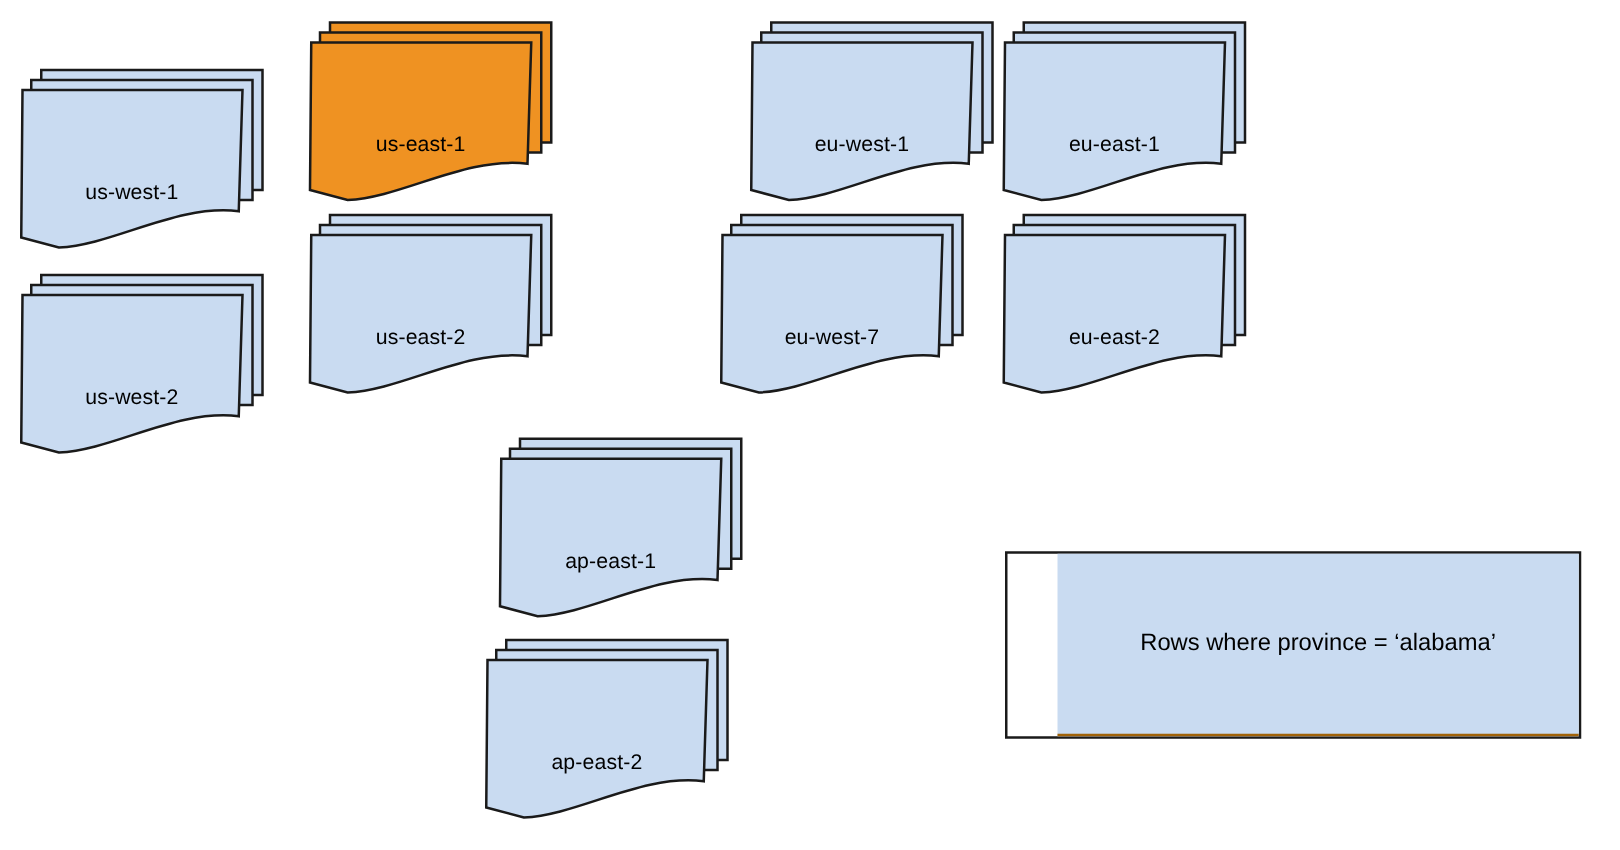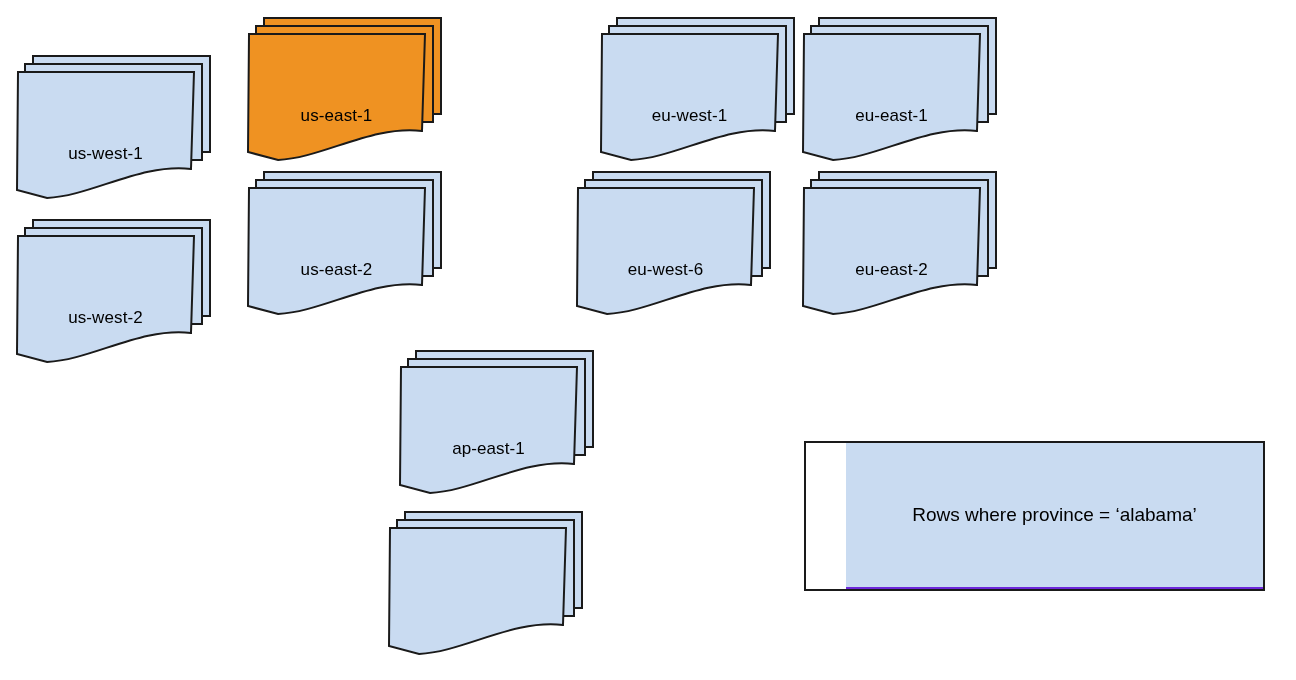--- a/index.html
+++ b/index.html
@@ -64,21 +64,21 @@
   .legend-row {
     flex: 1 1 0;
     display: flex;
     align-items: center;
     justify-content: center;
     font-size: 19px;
     color: #000000;
     box-sizing: border-box;
   }
   .legend-row.top {
-    border-bottom: 2px solid #6d28d9;
+    border-bottom: 2px solid #a16207;
     margin-left: 40px;
   }
 </style>
 </head>
 <body>
 
 <div id="canvas">
 
   <div id="stack-layer">
       <div class="doc-stack" style="left: 17px; top: 34px; margin-top: 38px;">
@@ -128,21 +128,21 @@
           <path d="M 1 0 L 177 0 L 174 97 C 123.89999999999999 91, 74.34 124, 30.090000000000003 126 L 0 118 Z" fill="#c9dbf1" stroke="#1a1a1a" stroke-width="2" stroke-linejoin="miter"></path>
         </svg>
         <div class="doc-label">us-east-2</div>
       </div>
       <div class="doc-stack" style="left: 577px; top: 188px;">
         <svg viewBox="0 0 202 145">
           <path d="M 0 0 L 177 0 L 177 96 L 0 96 Z" transform="translate(16,-16)" fill="#c9dbf1" stroke="#1a1a1a" stroke-width="2" stroke-linejoin="miter"></path>
           <path d="M 0 0 L 177 0 L 177 96 L 0 96 Z" transform="translate(8,-8)" fill="#c9dbf1" stroke="#1a1a1a" stroke-width="2" stroke-linejoin="miter"></path>
           <path d="M 1 0 L 177 0 L 174 97 C 123.89999999999999 91, 74.34 124, 30.090000000000003 126 L 0 118 Z" fill="#c9dbf1" stroke="#1a1a1a" stroke-width="2" stroke-linejoin="miter"></path>
         </svg>
-        <div class="doc-label">eu-west-6</div>
+        <div class="doc-label">eu-west-7</div>
       </div>
       <div class="doc-stack" style="left: 803px; top: 188px; padding-left: 40px;">
         <svg viewBox="0 0 202 145">
           <path d="M 0 0 L 177 0 L 177 96 L 0 96 Z" transform="translate(16,-16)" fill="#c9dbf1" stroke="#1a1a1a" stroke-width="2" stroke-linejoin="miter"></path>
           <path d="M 0 0 L 177 0 L 177 96 L 0 96 Z" transform="translate(8,-8)" fill="#c9dbf1" stroke="#1a1a1a" stroke-width="2" stroke-linejoin="miter"></path>
           <path d="M 1 0 L 177 0 L 174 97 C 123.89999999999999 91, 74.34 124, 30.090000000000003 126 L 0 118 Z" fill="#c9dbf1" stroke="#1a1a1a" stroke-width="2" stroke-linejoin="miter"></path>
         </svg>
         <div class="doc-label">eu-east-2</div>
       </div>
       <div class="doc-stack" style="left: 400px; top: 367px;">
@@ -152,20 +152,21 @@
           <path d="M 1 0 L 177 0 L 174 97 C 123.89999999999999 91, 74.34 124, 30.090000000000003 126 L 0 118 Z" fill="#c9dbf1" stroke="#1a1a1a" stroke-width="2" stroke-linejoin="miter"></path>
         </svg>
         <div class="doc-label">ap-east-1</div>
       </div>
       <div class="doc-stack" style="left: 389px; top: 528px;">
         <svg viewBox="0 0 202 145">
           <path d="M 0 0 L 177 0 L 177 96 L 0 96 Z" transform="translate(16,-16)" fill="#c9dbf1" stroke="#1a1a1a" stroke-width="2" stroke-linejoin="miter"></path>
           <path d="M 0 0 L 177 0 L 177 96 L 0 96 Z" transform="translate(8,-8)" fill="#c9dbf1" stroke="#1a1a1a" stroke-width="2" stroke-linejoin="miter"></path>
           <path d="M 1 0 L 177 0 L 174 97 C 123.89999999999999 91, 74.34 124, 30.090000000000003 126 L 0 118 Z" fill="#c9dbf1" stroke="#1a1a1a" stroke-width="2" stroke-linejoin="miter"></path>
         </svg>
+        <div class="doc-label">ap-east-2</div>
       </div>
     </div>
 
   <div id="legend">
     <div class="legend-row top" style="background: rgb(201, 219, 241);">
       <span>Rows where province = ‘alabama’</span>
     </div>
   </div>
 </div>
 

